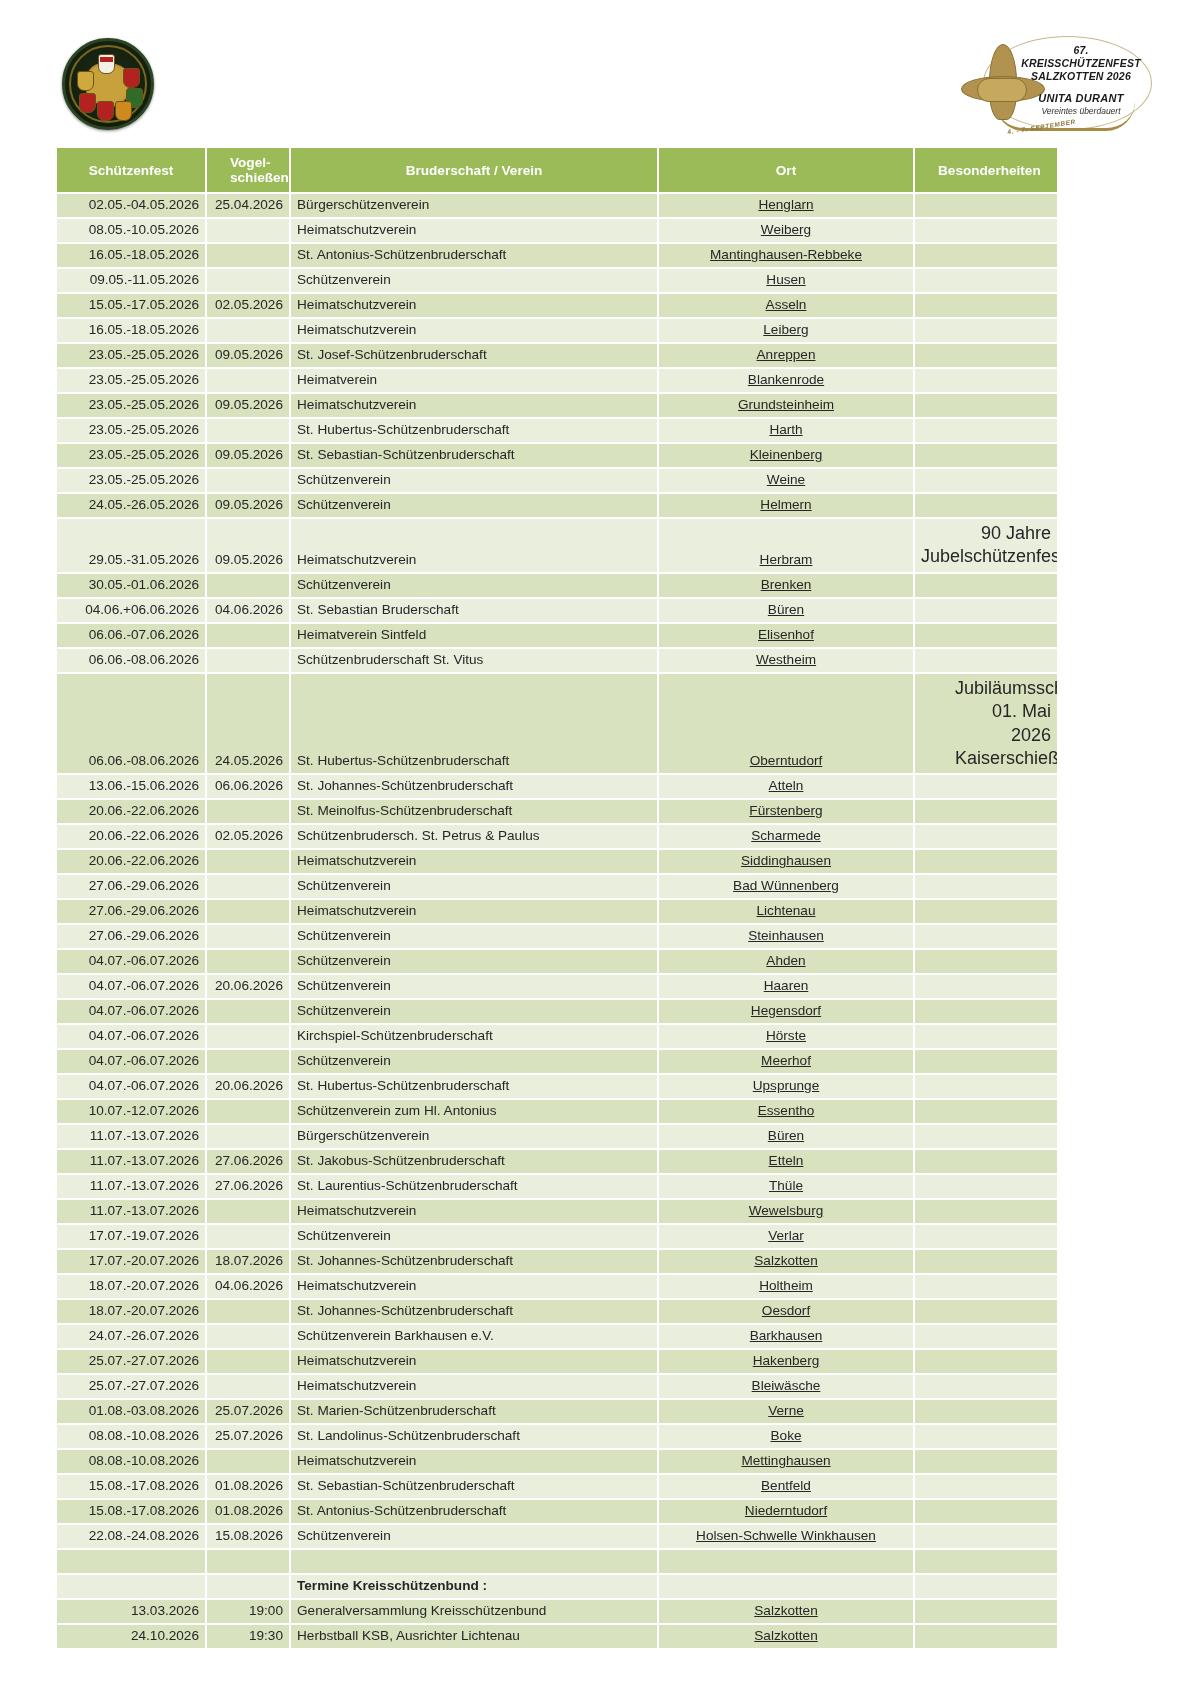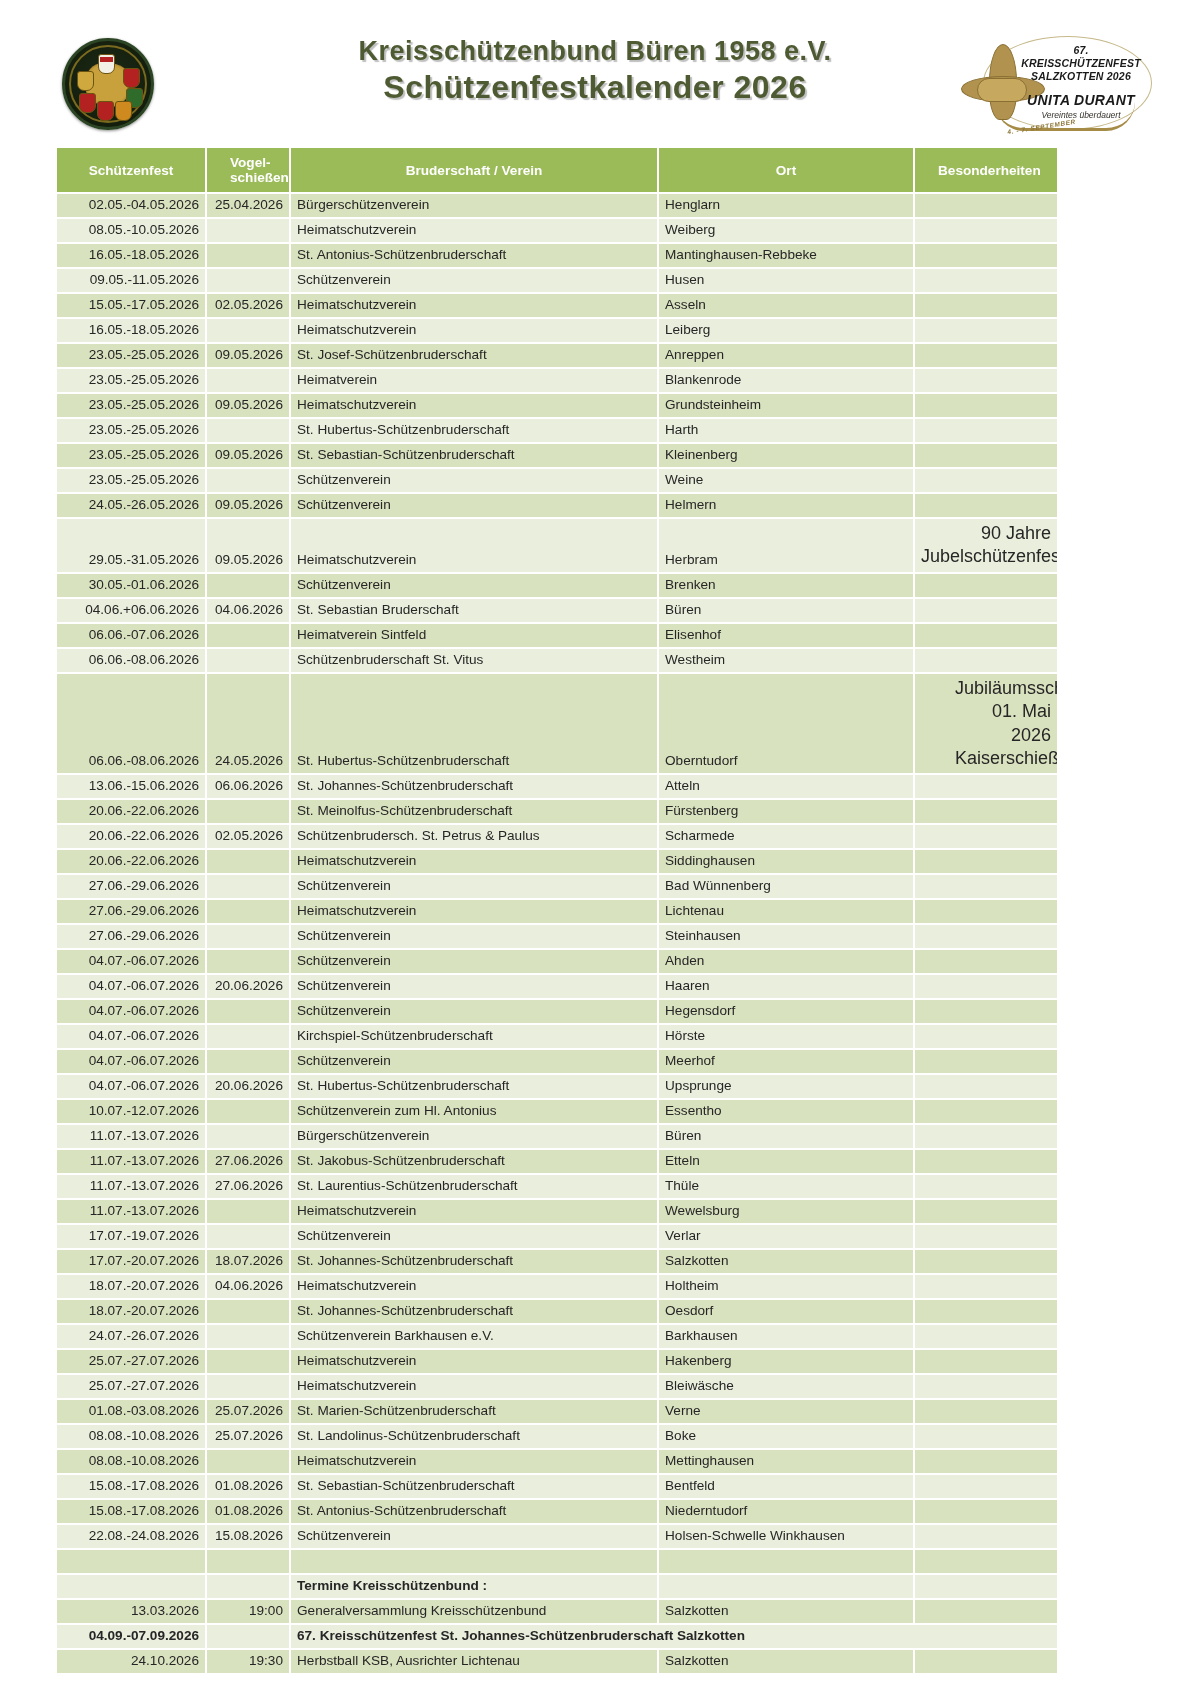--- a/index.html
+++ b/index.html
@@ -107,21 +107,21 @@
   }
   .badge-cross .hands{
     position:absolute;left:22px;top:36px;width:48px;height:22px;
     background:#c7a85f;border:1.5px solid #8a6f33;border-radius:12px;
   }
   .badge-text{
     position:absolute;left:62px;top:14px;width:128px;
     text-align:center;color:#1a1a1a;
   }
   .bt1{font-size:10.5px;font-weight:bold;letter-spacing:.2px;line-height:1.25;}
-  .bt2{font-size:14px;font-weight:bold;margin-top:9px;letter-spacing:.3px;}
+  .bt2{font-size:11px;font-weight:bold;margin-top:9px;letter-spacing:.3px;}
   .bt3{font-size:8.5px;margin-top:2px;color:#33302a;}
   .bt4{
     position:absolute;left:52px;top:93px;
     font-size:6.5px;font-weight:bold;color:#8d7638;
     transform:rotate(-9deg);letter-spacing:.6px;
   }
 
   
   .table-wrap{
     position:absolute;left:55px;top:146px;width:1000px;
@@ -156,21 +156,21 @@
     line-height:1.25;
     white-space:nowrap;
     overflow:hidden;
   }
   tbody tr.odd td{background:#d9e2bf;}
   tbody tr.even td{background:#eaefdd;}
   tbody tr.tall td{height:42px;}
   td.date{text-align:right;}
   td.vogel{text-align:right;}
   td.verein{text-align:left;}
-  td.ort{text-align:left;}
+  td.ort{text-align:center;text-decoration:underline;}
   td.bes{text-align:right;white-space:normal;font-size:18px;line-height:1.3;}
   td.bold{font-weight:bold;}
   td.spanwide{text-align:left;font-weight:bold;}
   tr.blank td{height:17px;}
   tr.section td{font-weight:bold;}
 </style>
 </head>
 <body>
 
 <div class="page">
@@ -182,24 +182,20 @@
       <div class="map"></div>
       <div class="shield s1"></div>
       <div class="shield s2"></div>
       <div class="shield s3"></div>
       <div class="shield s4"></div>
       <div class="shield s5"></div>
       <div class="shield s6"></div>
       <div class="shield s7"></div>
     </div>
 
-    <div class="title-block">
-      <div class="title-line1">Kreisschützenbund Büren 1958 e.V.</div>
-      <div class="title-line2">Schützenfestkalender 2026</div>
-    </div>
 
     <div class="logo-right">
       <div class="badge-oval"></div>
       <div class="badge-inner-arc"></div>
       <div class="badge-cross">
         <div class="blob v"></div>
         <div class="blob h"></div>
         <div class="hands"></div>
       </div>
       <div class="badge-text">
@@ -598,25 +594,20 @@
             <td></td>
             <td></td>
           </tr>
           <tr class="odd">
             <td class="date">13.03.2026</td>
             <td class="vogel">19:00</td>
             <td class="verein">Generalversammlung Kreisschützenbund</td>
             <td class="ort">Salzkotten</td>
             <td></td>
           </tr>
-          <tr class="even">
-            <td class="date bold">04.09.-07.09.2026</td>
-            <td class="vogel"></td>
-            <td class="verein bold" colspan="3">67. Kreisschützenfest St. Johannes-Schützenbruderschaft Salzkotten</td>
-          </tr>
           <tr class="odd">
             <td class="date">24.10.2026</td>
             <td class="vogel">19:30</td>
             <td class="verein">Herbstball KSB, Ausrichter Lichtenau</td>
             <td class="ort">Salzkotten</td>
             <td></td>
           </tr>
         </tbody>
     </table>
   </div>

